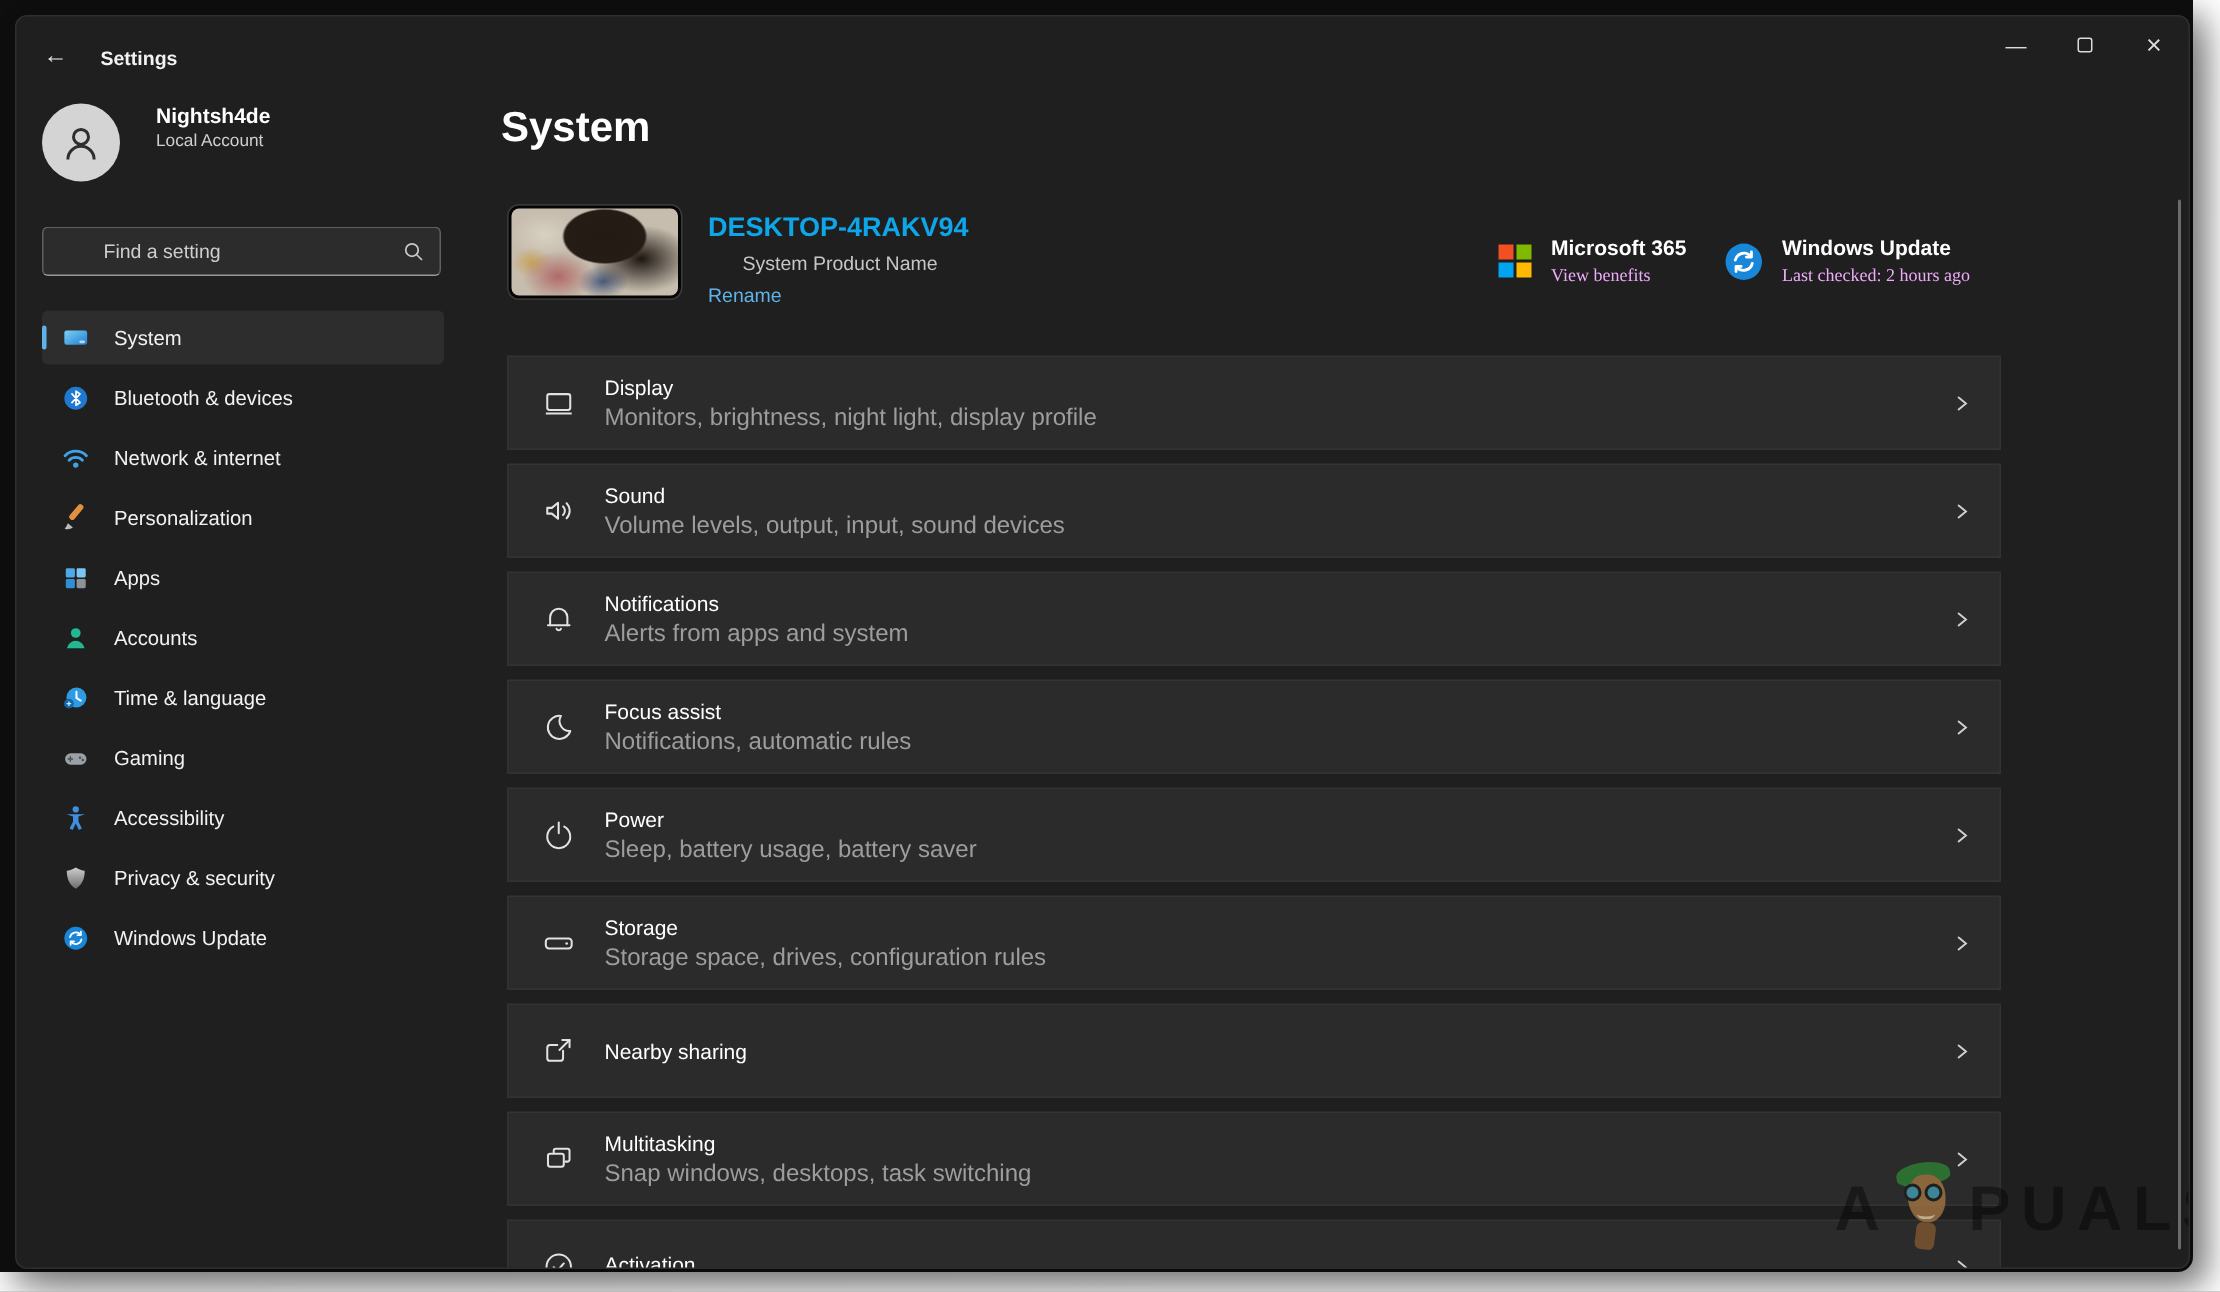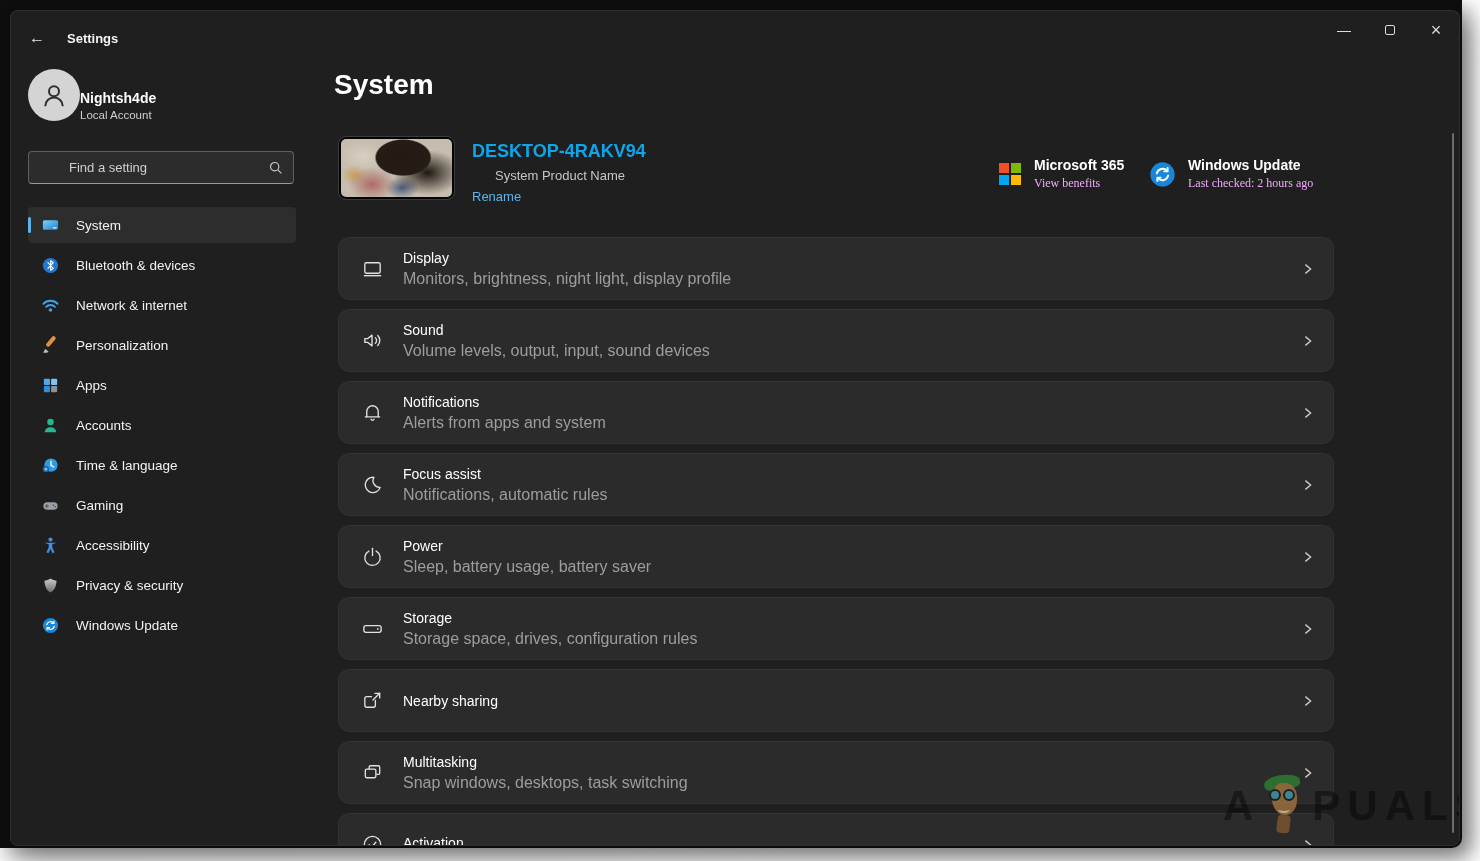--- a/index.html
+++ b/index.html
@@ -26,21 +26,21 @@
     justify-content:center; color:#e6e6e6; font-size:16px; cursor:default; }
   .caption { font-size:13px; font-weight:600; color:#f2f2f2; }
   .win-controls { position:absolute; right:0; top:0; display:flex; }
   .win-btn { width:46px; height:38px; display:flex; align-items:center;
     justify-content:center; color:#dcdcdc; font-size:14px; }
   .max-box { width:10px; height:10px; border:1px solid #dcdcdc; border-radius:2px; }
   .min-bar { font-size:14px; line-height:10px; }
 
   
   .profile { position:absolute; left:17px; top:58px; display:flex;
-    align-items:flex-end; gap:0; }
+    align-items:flex-start; gap:24px; }
   .avatar { width:52px; height:52px; border-radius:50%; background:#d4d4d4;
     display:flex; align-items:center; justify-content:center; }
   .profile-name { font-size:14px; font-weight:700; color:#ffffff; }
   .profile-sub { font-size:11.5px; color:#cfcfcf; margin-top:3px; }
 
   .searchbox { position:absolute; left:17px; top:140px; width:266px; height:33px;
     background:#2c2c2c; border:1px solid #5f5f5f; border-bottom-color:#989898;
     border-radius:4px; display:flex; align-items:center;padding-left:30px; }
   .searchbox input { flex:1; background:transparent; border:none; outline:none;
     color:#e8e8e8; font-size:13px; padding:0 10px;
@@ -85,21 +85,21 @@
     gap:12px; }
   .quick.m365 { left:988px; }
   .quick.wupd { left:1138px; }
   .q-title { font-size:14px; font-weight:700; color:#ffffff; }
   .q-sub { font-size:12px; color:#f0abfc; margin-top:3px;font-family:Liberation Serif, serif; }
   .m365-logo { width:23px; height:23px; display:grid;
     grid-template-columns:10px 10px; grid-template-rows:10px 10px; gap:2px; }
   .m365-logo span { display:block; }
 
   .cards { position:absolute; left:327px; top:226px; width:996px; }
-  .card { height:63px; margin-bottom:9px; background:#2b2b2b; border-radius:12px;
+  .card { height:63px; margin-bottom:9px; background:#2b2b2b; border-radius:0;
     border:1px solid rgba(255,255,255,.04); display:flex; align-items:center;
     padding:0 18px 0 20px; cursor:default; }
   .card-ic { width:26px; margin-right:18px; display:flex; align-items:center;
     justify-content:center; }
   .card-text { flex:1; }
   .card-title { font-size:14px; color:#ffffff; }
   .card-sub { font-size:16px; color:#9d9d9d; margin-top:4px; }
   .chev { display:flex; }
 
   .scroll-line { position:absolute; right:5px; top:122px; width:2px;

